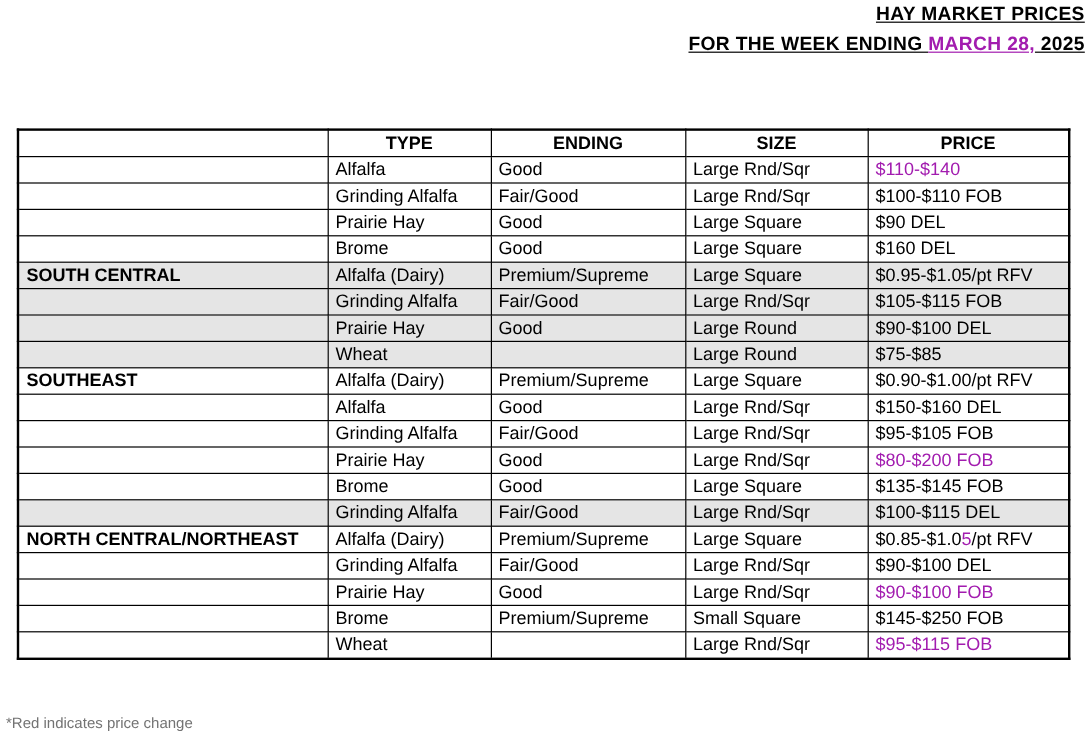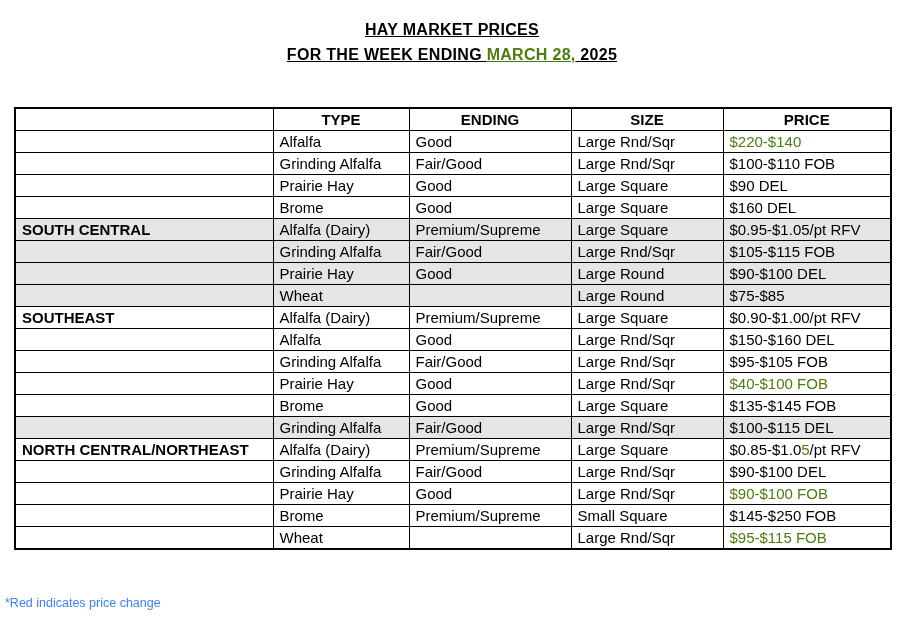--- a/index.html
+++ b/index.html
@@ -10,33 +10,33 @@
   body {
     width: 904px;
     height: 619px;
     position: relative;
     font-family: "Liberation Sans", sans-serif;
     color: #000;
     overflow: hidden;
   }
   .titles {
     position: absolute;
-    top: 17px;
+    top: 0;
     left: 0;
     width: 100%;
-    text-align: center;
+    text-align: right;
   }
   .title-line {
     font-size: 16px;
     font-weight: bold;
     letter-spacing: 0.3px;
     line-height: 25px;
   }
   .u { text-decoration: underline; }
-  .red { color: #4d7c0f; }
+  .red { color: #a21caf; }
   table.hay-table {
     position: absolute;
     left: 14px;
     top: 107px;
     width: 876px;
     border-collapse: collapse;
     table-layout: fixed;
     border: 2px solid #000;
   }
   .hay-table th, .hay-table td {
@@ -59,21 +59,21 @@
     font-weight: bold;
   }
   .hay-table tr.shaded td {
     background: #e5e5e5;
   }
   .footnote {
     position: absolute;
     left: 5px;
     top: 596px;
     font-size: 12.5px;
-    color: #3b82f6;
+    color: #737373;
   }
 </style>
 </head>
 <body>
 
 <div class="titles">
   <div class="title-line"><span class="u">HAY MARKET PRICES</span></div>
   <div class="title-line"><span class="u">FOR THE WEEK ENDING </span><span class="u red">MARCH 28,</span><span class="u"> 2025</span></div>
 </div>
 
@@ -93,21 +93,21 @@
       <th>SIZE</th>
       <th>PRICE</th>
     </tr>
   </thead>
   <tbody>
       <tr>
         <td class="region"></td>
         <td>Alfalfa</td>
         <td>Good</td>
         <td>Large Rnd/Sqr</td>
-        <td><span class="red">$220-$140</span></td>
+        <td><span class="red">$110-$140</span></td>
       </tr>
       <tr>
         <td class="region"></td>
         <td>Grinding Alfalfa</td>
         <td>Fair/Good</td>
         <td>Large Rnd/Sqr</td>
         <td><span>$100-$110 FOB</span></td>
       </tr>
       <tr>
         <td class="region"></td>
@@ -170,21 +170,21 @@
         <td>Grinding Alfalfa</td>
         <td>Fair/Good</td>
         <td>Large Rnd/Sqr</td>
         <td><span>$95-$105 FOB</span></td>
       </tr>
       <tr>
         <td class="region"></td>
         <td>Prairie Hay</td>
         <td>Good</td>
         <td>Large Rnd/Sqr</td>
-        <td><span class="red">$40-$100 FOB</span></td>
+        <td><span class="red">$80-$200 FOB</span></td>
       </tr>
       <tr>
         <td class="region"></td>
         <td>Brome</td>
         <td>Good</td>
         <td>Large Square</td>
         <td><span>$135-$145 FOB</span></td>
       </tr>
       <tr class="shaded">
         <td class="region"></td>

